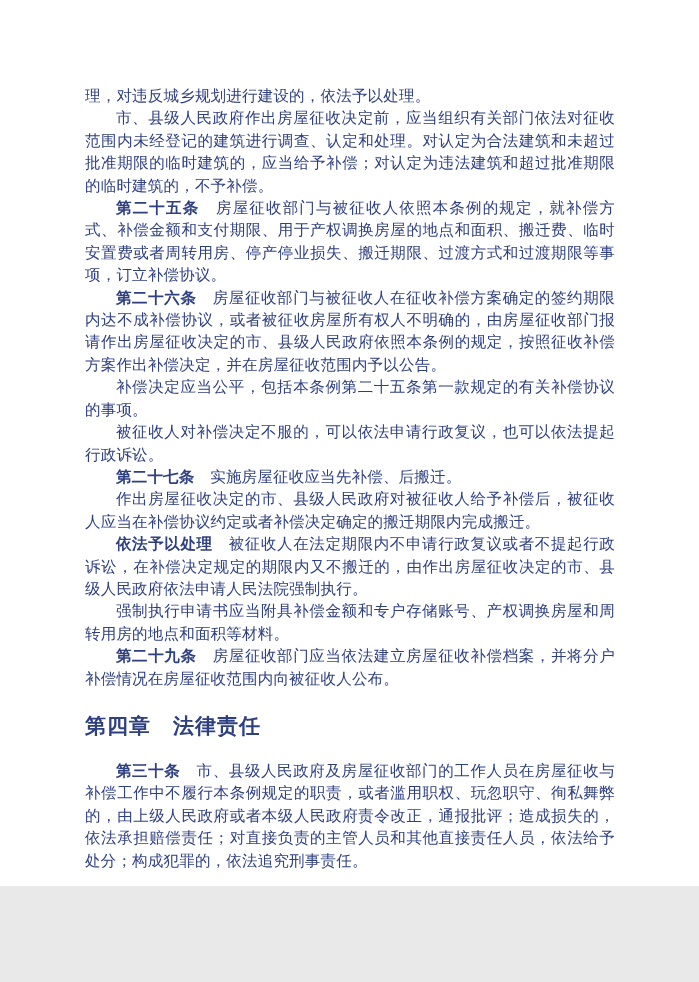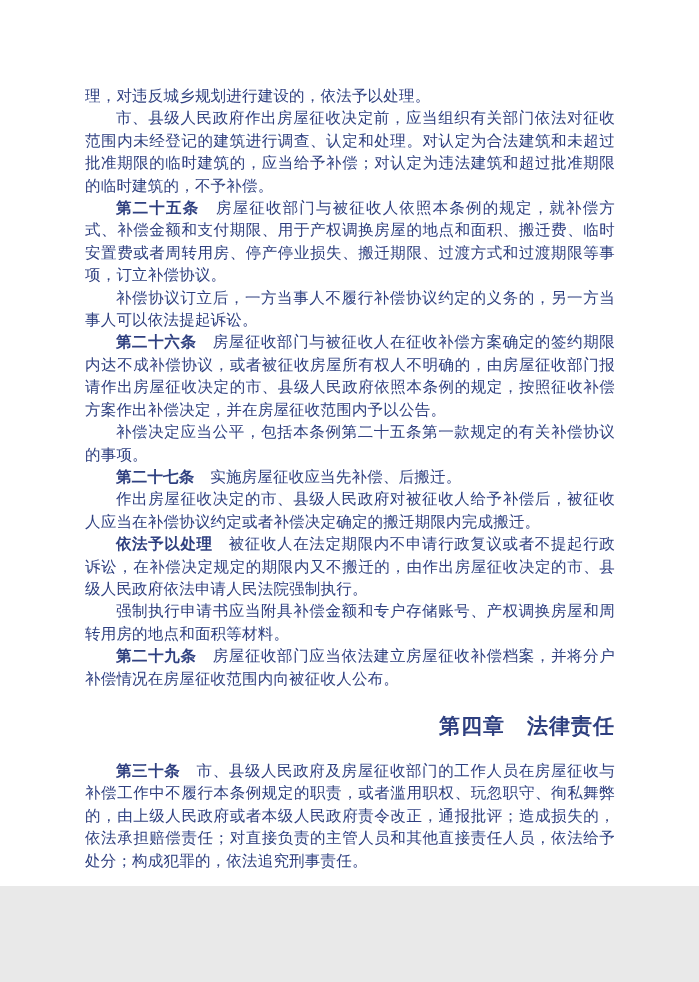--- a/index.html
+++ b/index.html
@@ -36,21 +36,21 @@
     text-indent: 0;
   }
   .lead {
     font-weight: bold;
     font-family: "Liberation Sans", "DejaVu Sans", sans-serif;
   }
   .chapter-heading {
     margin: 22px 0 20px 0;
     font-size: 21px;
     font-weight: bold;
-    text-align: right;
+    text-align: left;
     text-indent: 0;
     letter-spacing: 1px;
     font-family: "Liberation Sans", "DejaVu Sans", sans-serif;
     color: #2f4080;
   }
   .page-number {
     position: absolute;
     right: 99px;
     top: 912px;
     font-size: 17px;
@@ -63,26 +63,26 @@
 
 <div class="page">
   <main class="content">
 
     <p class="para continuation"><span>理，对违反城乡规划进行建设的，依法予以处理。</span></p>
 
     <p class="para"><span>市、县级人民政府作出房屋征收决定前，应当组织有关部门依法对征收范围内未经登记的建筑进行调查、认定和处理。对认定为合法建筑和未超过批准期限的临时建筑的，应当给予补偿；对认定为违法建筑和超过批准期限的临时建筑的，不予补偿。</span></p>
 
     <p class="para"><b class="lead">第二十五条　</b><span>房屋征收部门与被征收人依照本条例的规定，就补偿方式、补偿金额和支付期限、用于产权调换房屋的地点和面积、搬迁费、临时安置费或者周转用房、停产停业损失、搬迁期限、过渡方式和过渡期限等事项，订立补偿协议。</span></p>
 
-    <p class="para"><span>补偿协议订立后，一方当事人不履行补偿协议约定的义务的，另一方当事人可以依法提起诉讼。</span></p>
 
     <p class="para"><b class="lead">第二十六条　</b><span>房屋征收部门与被征收人在征收补偿方案确定的签约期限内达不成补偿协议，或者被征收房屋所有权人不明确的，由房屋征收部门报请作出房屋征收决定的市、县级人民政府依照本条例的规定，按照征收补偿方案作出补偿决定，并在房屋征收范围内予以公告。</span></p>
 
     <p class="para"><span>补偿决定应当公平，包括本条例第二十五条第一款规定的有关补偿协议的事项。</span></p>
 
+    <p class="para"><span>被征收人对补偿决定不服的，可以依法申请行政复议，也可以依法提起行政诉讼。</span></p>
 
     <p class="para"><b class="lead">第二十七条　</b><span>实施房屋征收应当先补偿、后搬迁。</span></p>
 
     <p class="para"><span>作出房屋征收决定的市、县级人民政府对被征收人给予补偿后，被征收人应当在补偿协议约定或者补偿决定确定的搬迁期限内完成搬迁。</span></p>
 
 
     <p class="para"><b class="lead">依法予以处理　</b><span>被征收人在法定期限内不申请行政复议或者不提起行政诉讼，在补偿决定规定的期限内又不搬迁的，由作出房屋征收决定的市、县级人民政府依法申请人民法院强制执行。</span></p>
 
     <p class="para"><span>强制执行申请书应当附具补偿金额和专户存储账号、产权调换房屋和周转用房的地点和面积等材料。</span></p>
 

